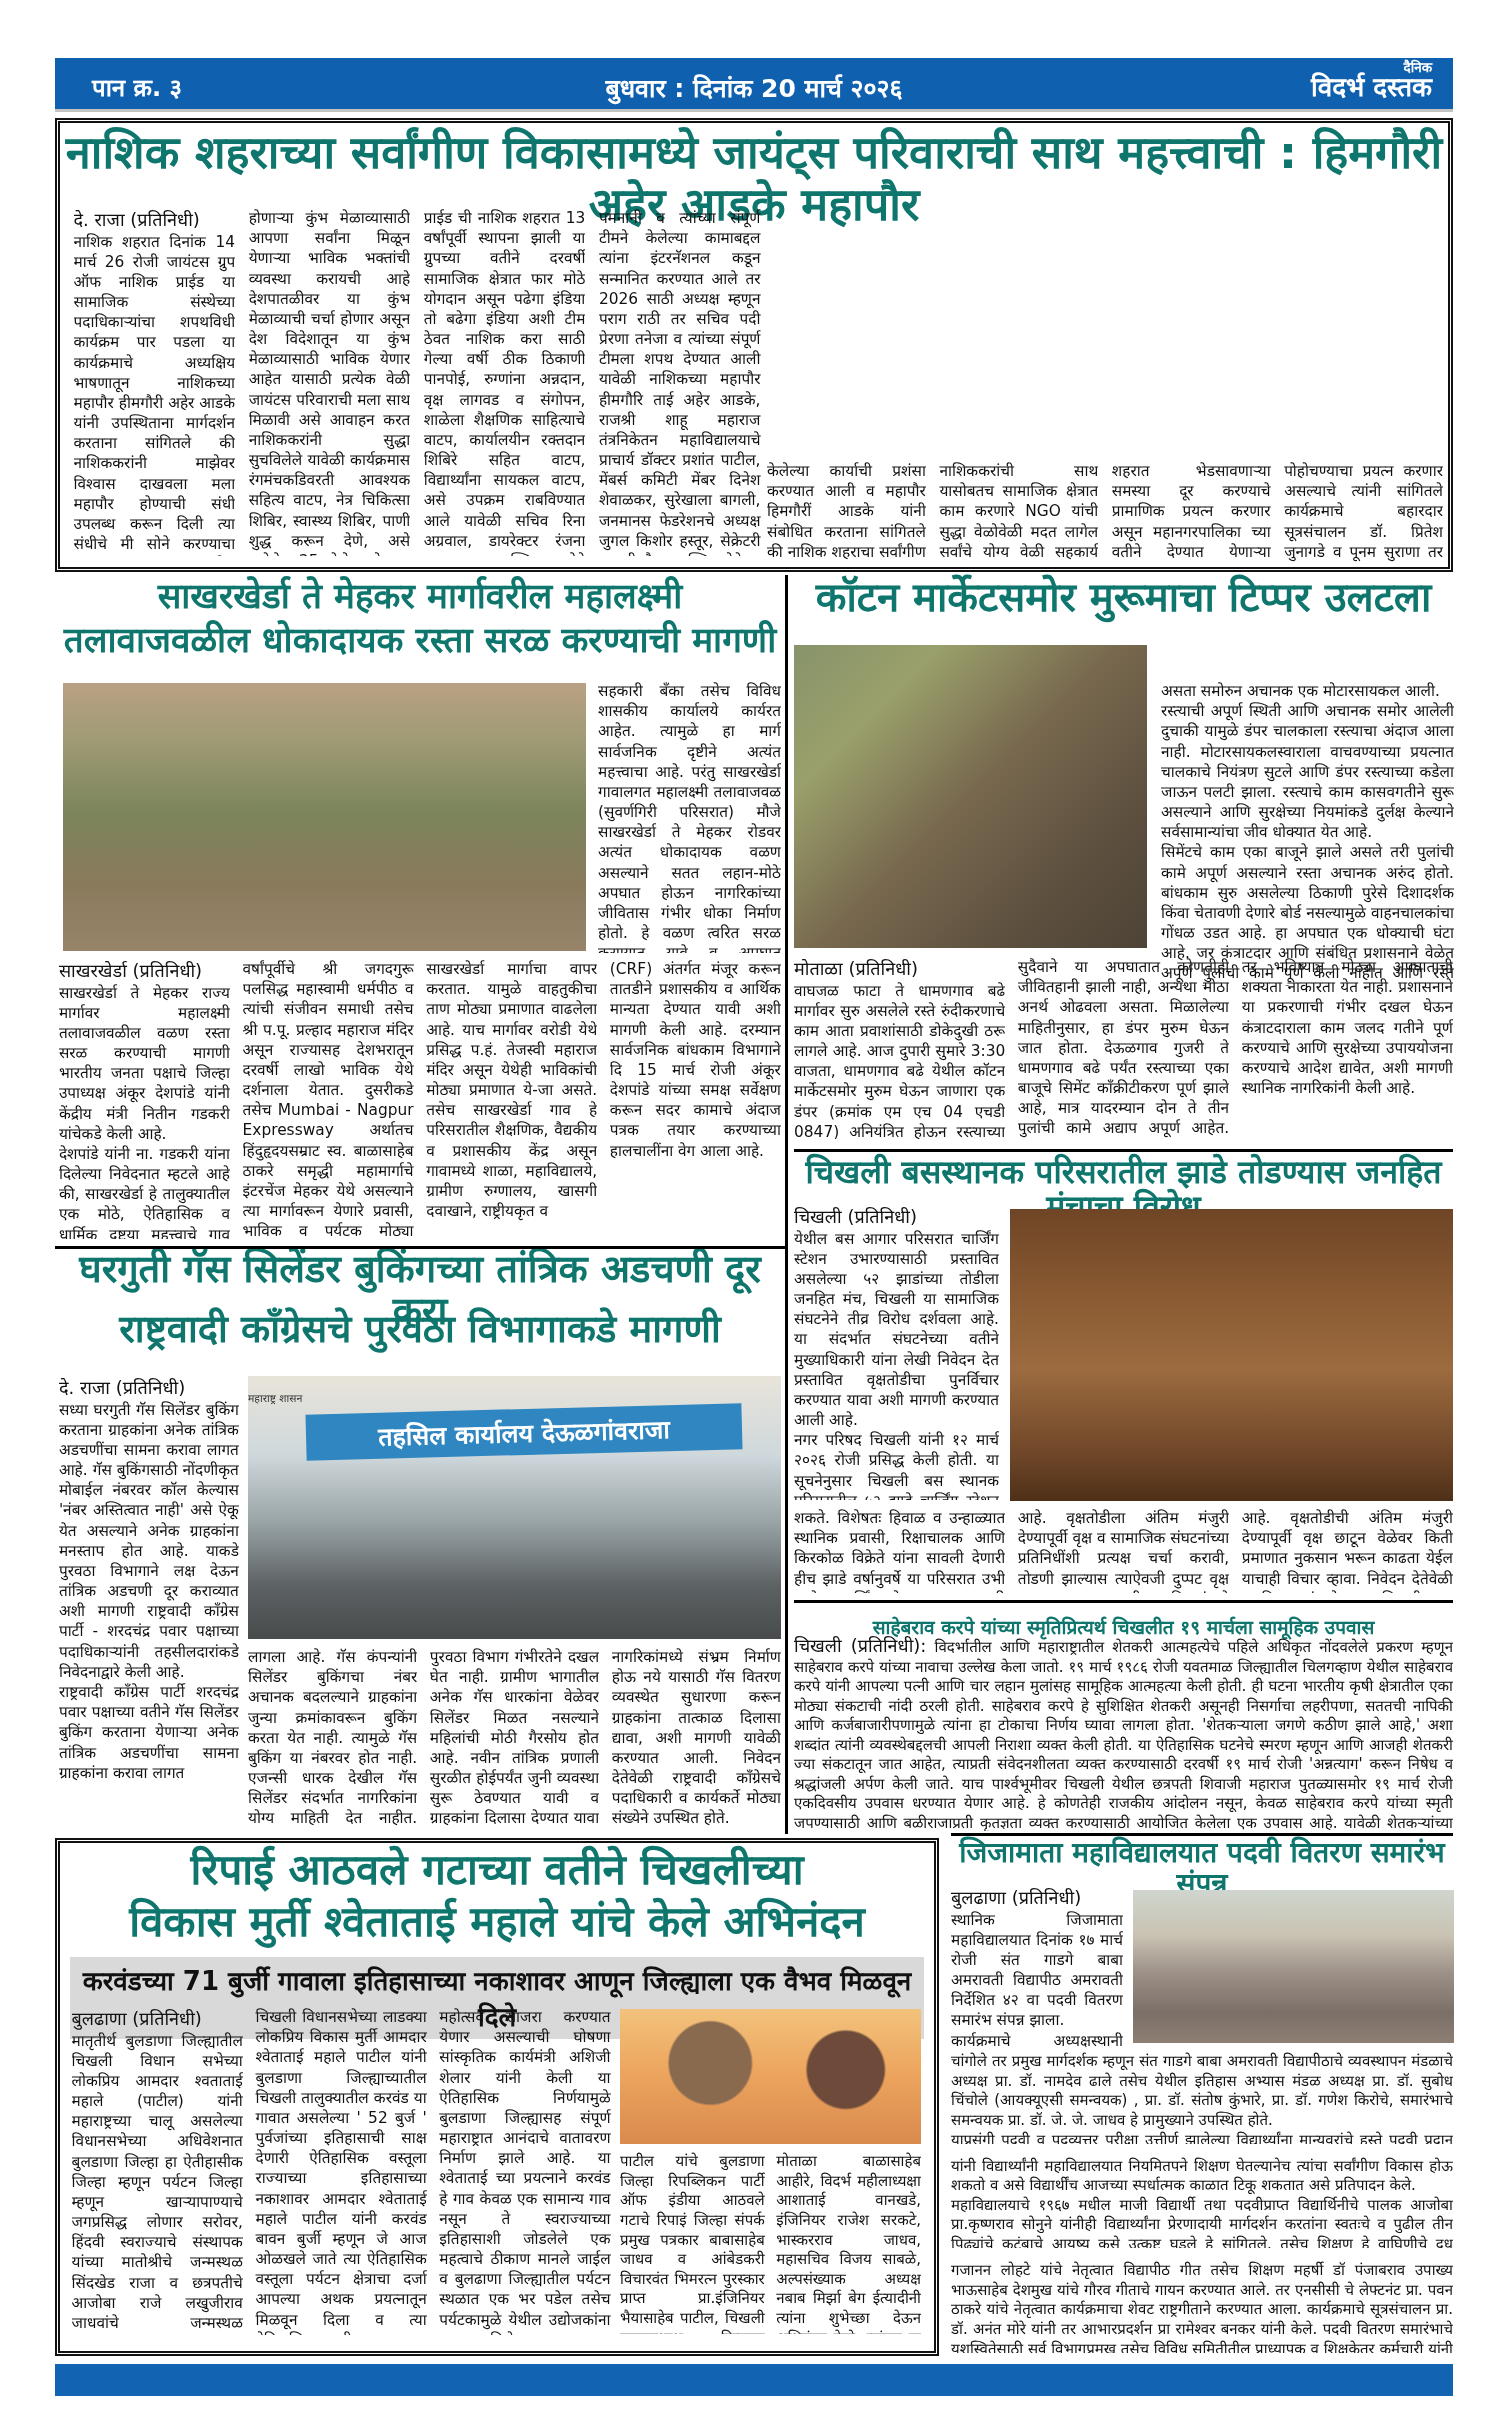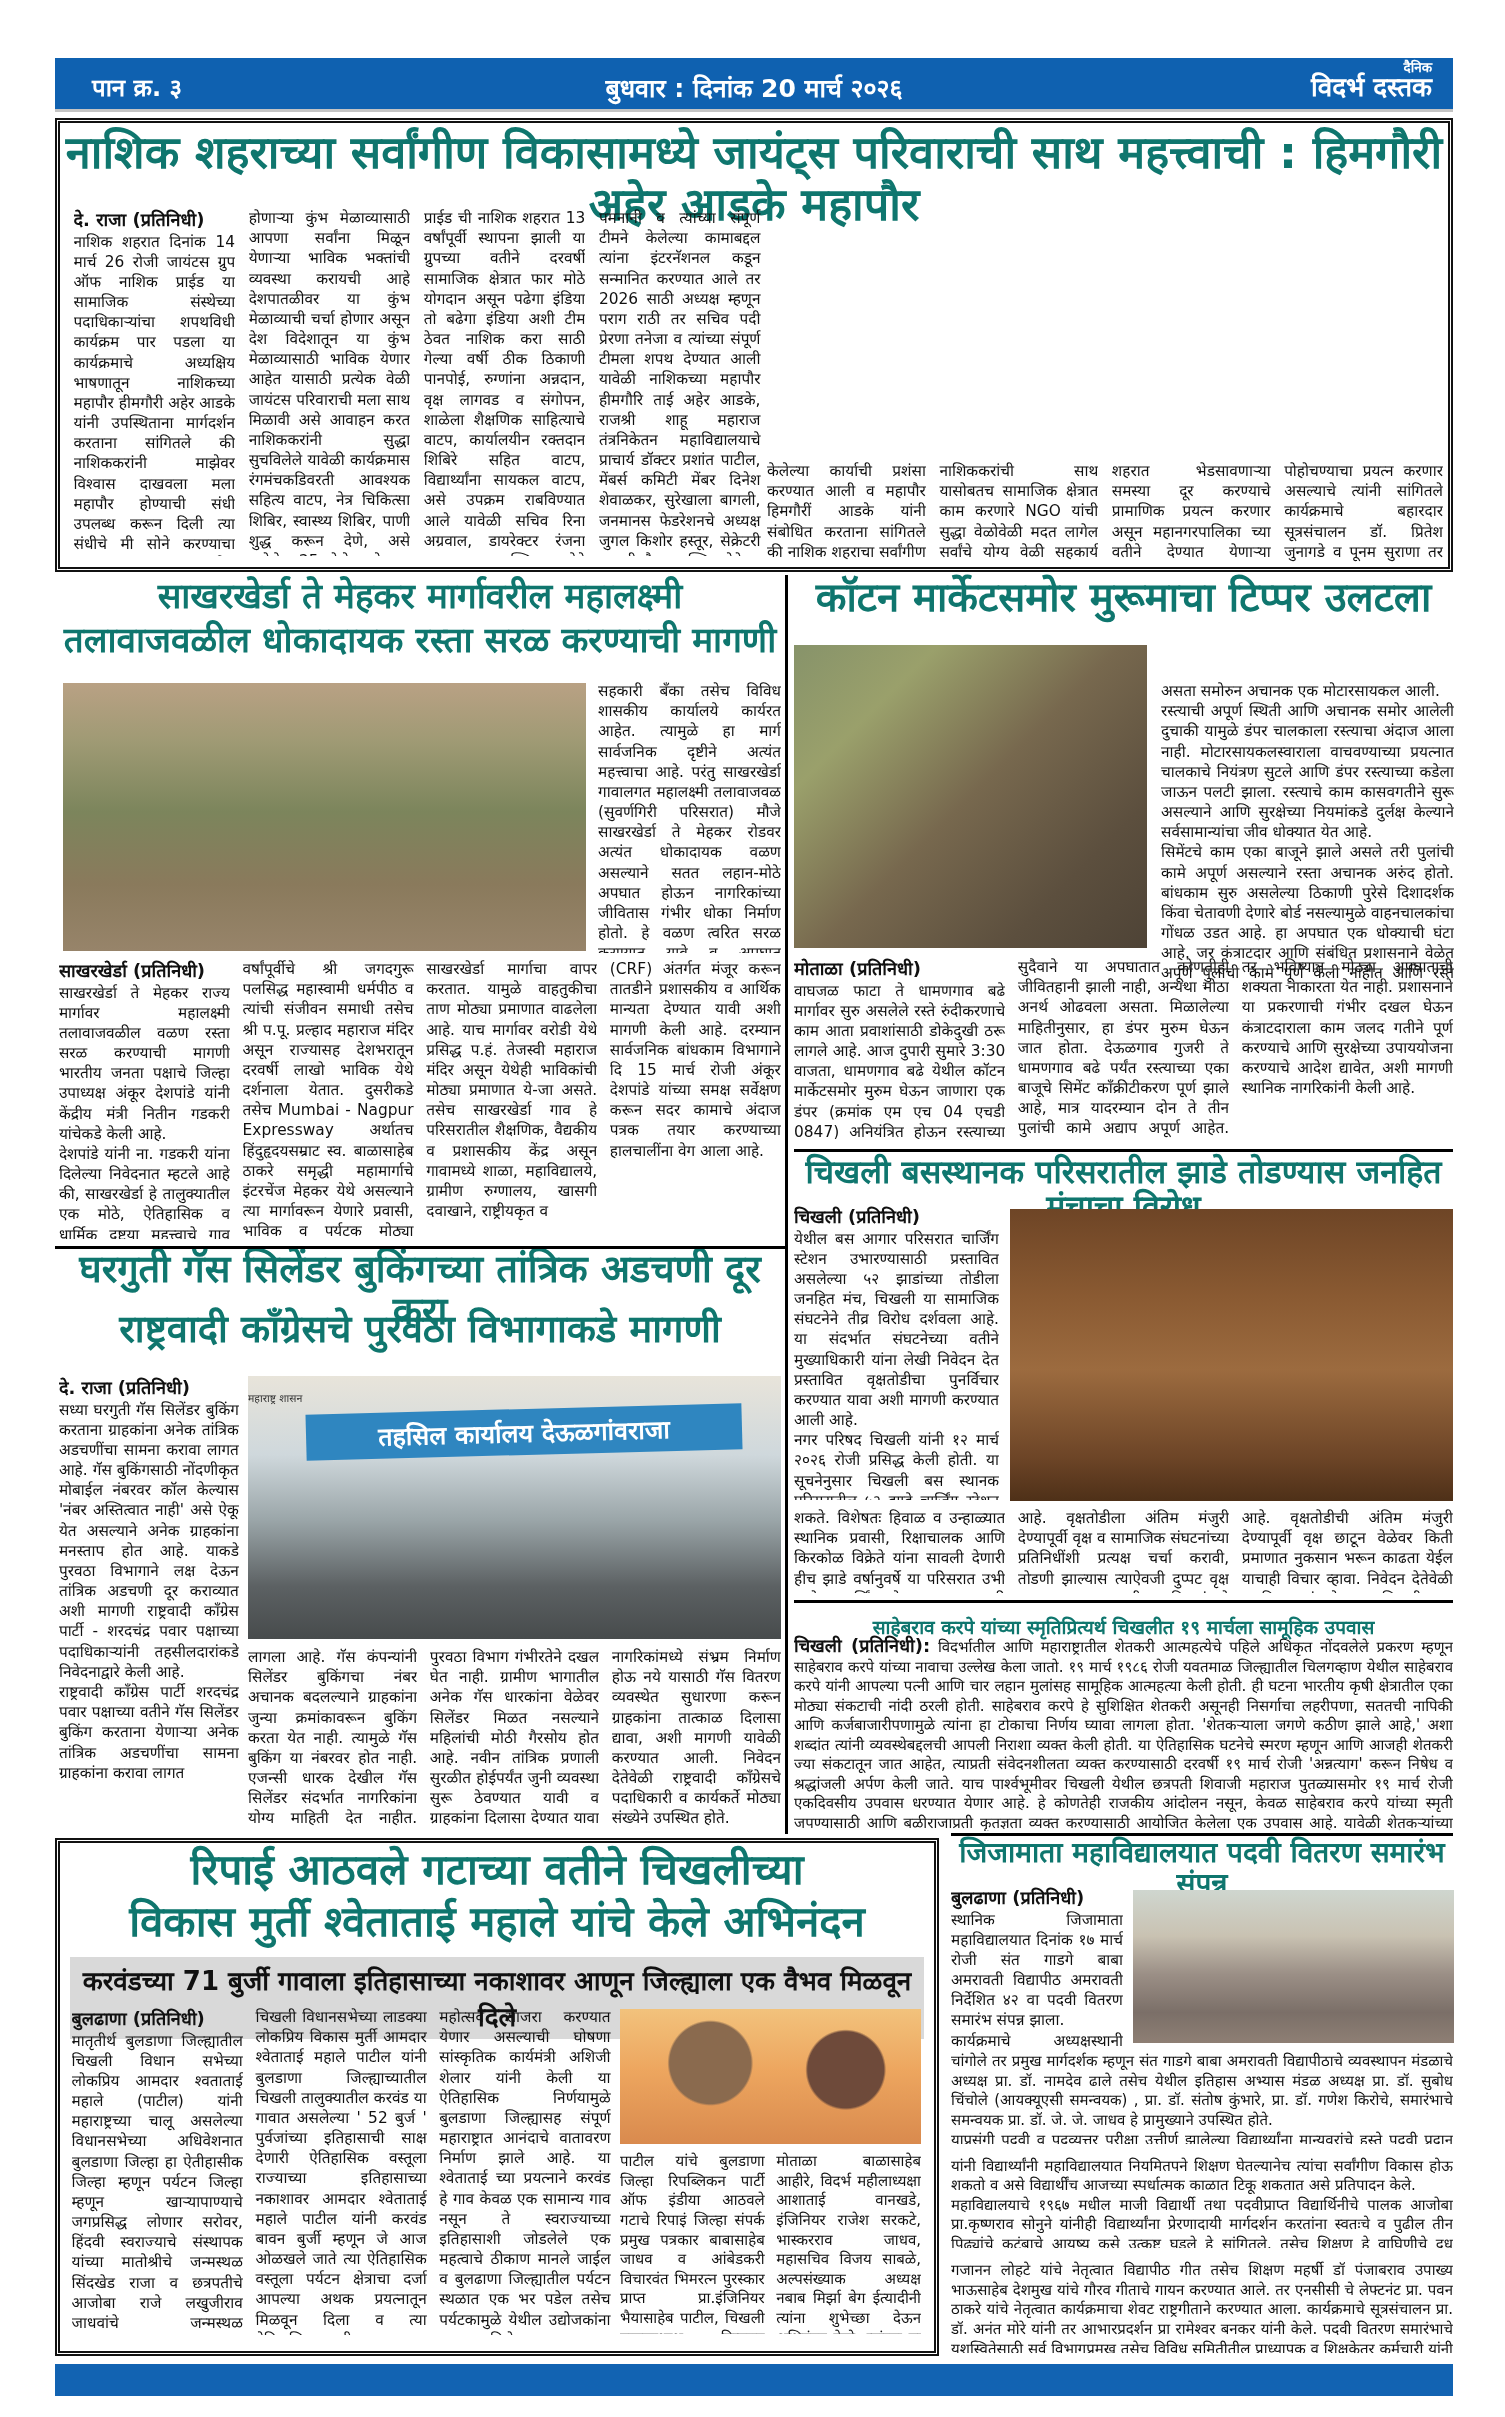--- a/index.html
+++ b/index.html
@@ -8,21 +8,21 @@
   
   .masthead{position:absolute;left:55px;top:58px;width:1398px;height:51px;background:#0f61b0;
             border-bottom:3.9px solid #c4c4c4;color:#fff;display:flex;align-items:center;}
   .mh-page{position:absolute;left:37px;top:11.6px;font-size:24px;font-weight:bold;}
   .mh-date{position:absolute;left:0;right:0;text-align:center;top:11.6px;font-size:25px;font-weight:bold;}
   .mh-brand{position:absolute;right:21px;top:1.9px;text-align:right;line-height:1.05;}
   .mh-daily{font-size:13.5px;font-weight:bold;display:block;}
   .mh-paper{font-size:26px;font-weight:bold;display:block;}
   
   .col{ text-align:justify;font-size:15.4px;line-height:1.31;overflow:hidden;white-space:pre-line;}
-  .byline{font-weight:bold;font-size:18px;white-space:nowrap;}
+  .byline{font-weight:normal;font-size:18px;white-space:nowrap;}
   .hl{font-weight:800;text-align:center;color:#0f766e;}
   .photo{position:absolute;overflow:hidden;}
   .rule{position:absolute;background:#000;}
   
   .nashik-box{position:absolute;left:55px;top:118px;width:1398px;height:454px;border:5.8px double #111;box-sizing:border-box;}
   .nashik-hl{position:absolute;left:5.8px;right:5.8px;top:3.9px;font-size:45px;line-height:1.15;}
   .nashik-cols{position:absolute;left:13.5px;top:85px;width:687px;height:348px;display:flex;gap:13.5px;}
   .nashik-cols .col{flex:1;height:100%;}
   .nashik-photo{left:707px;top:85px;width:670px;height:243px;
       background:linear-gradient(180deg,#5e6258 0%,#73756a 26%,#9a8d74 55%,#c9b astrip 0),

